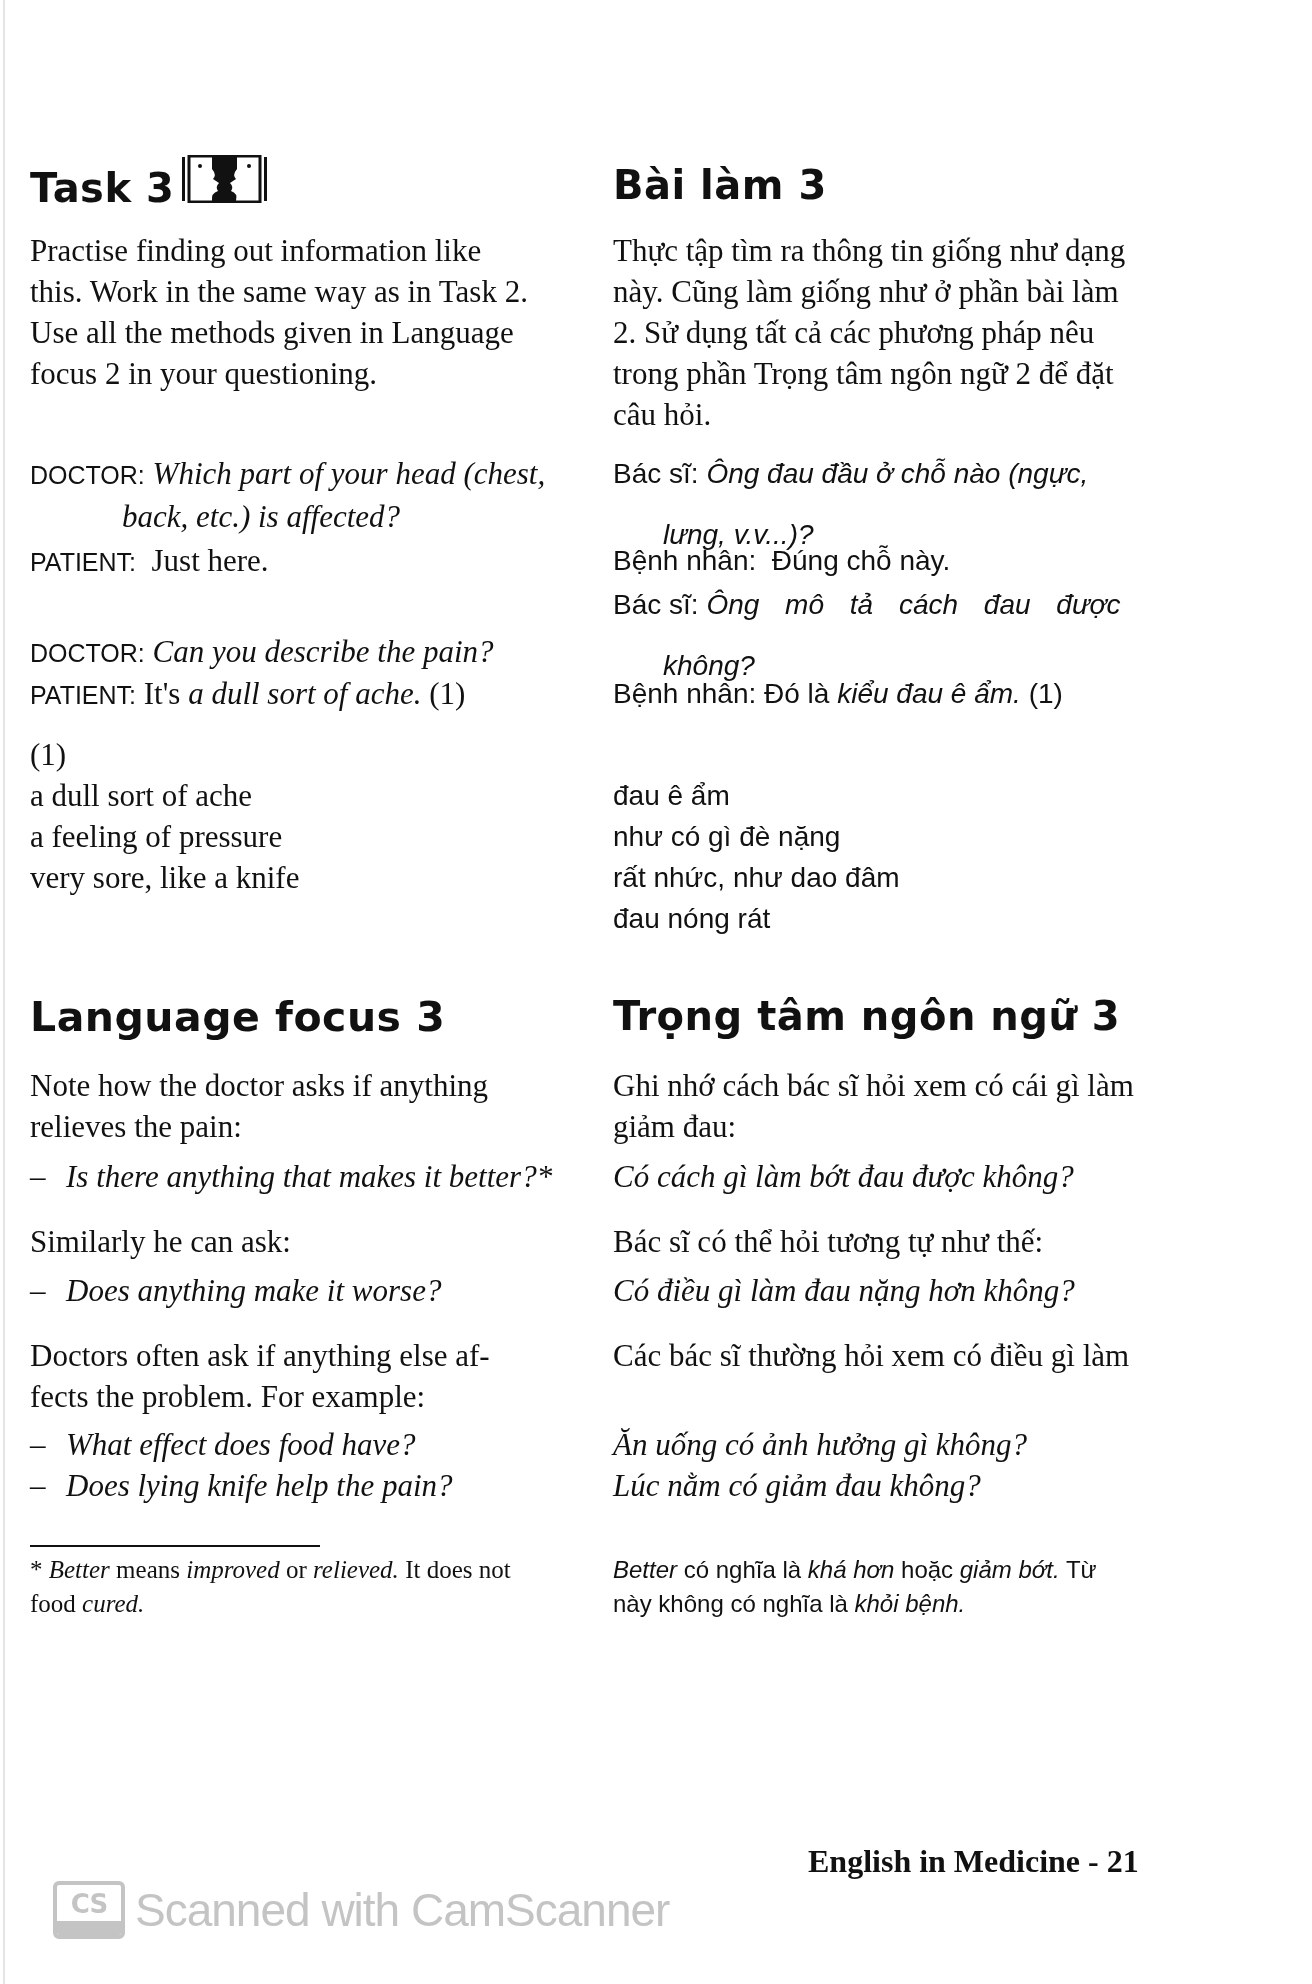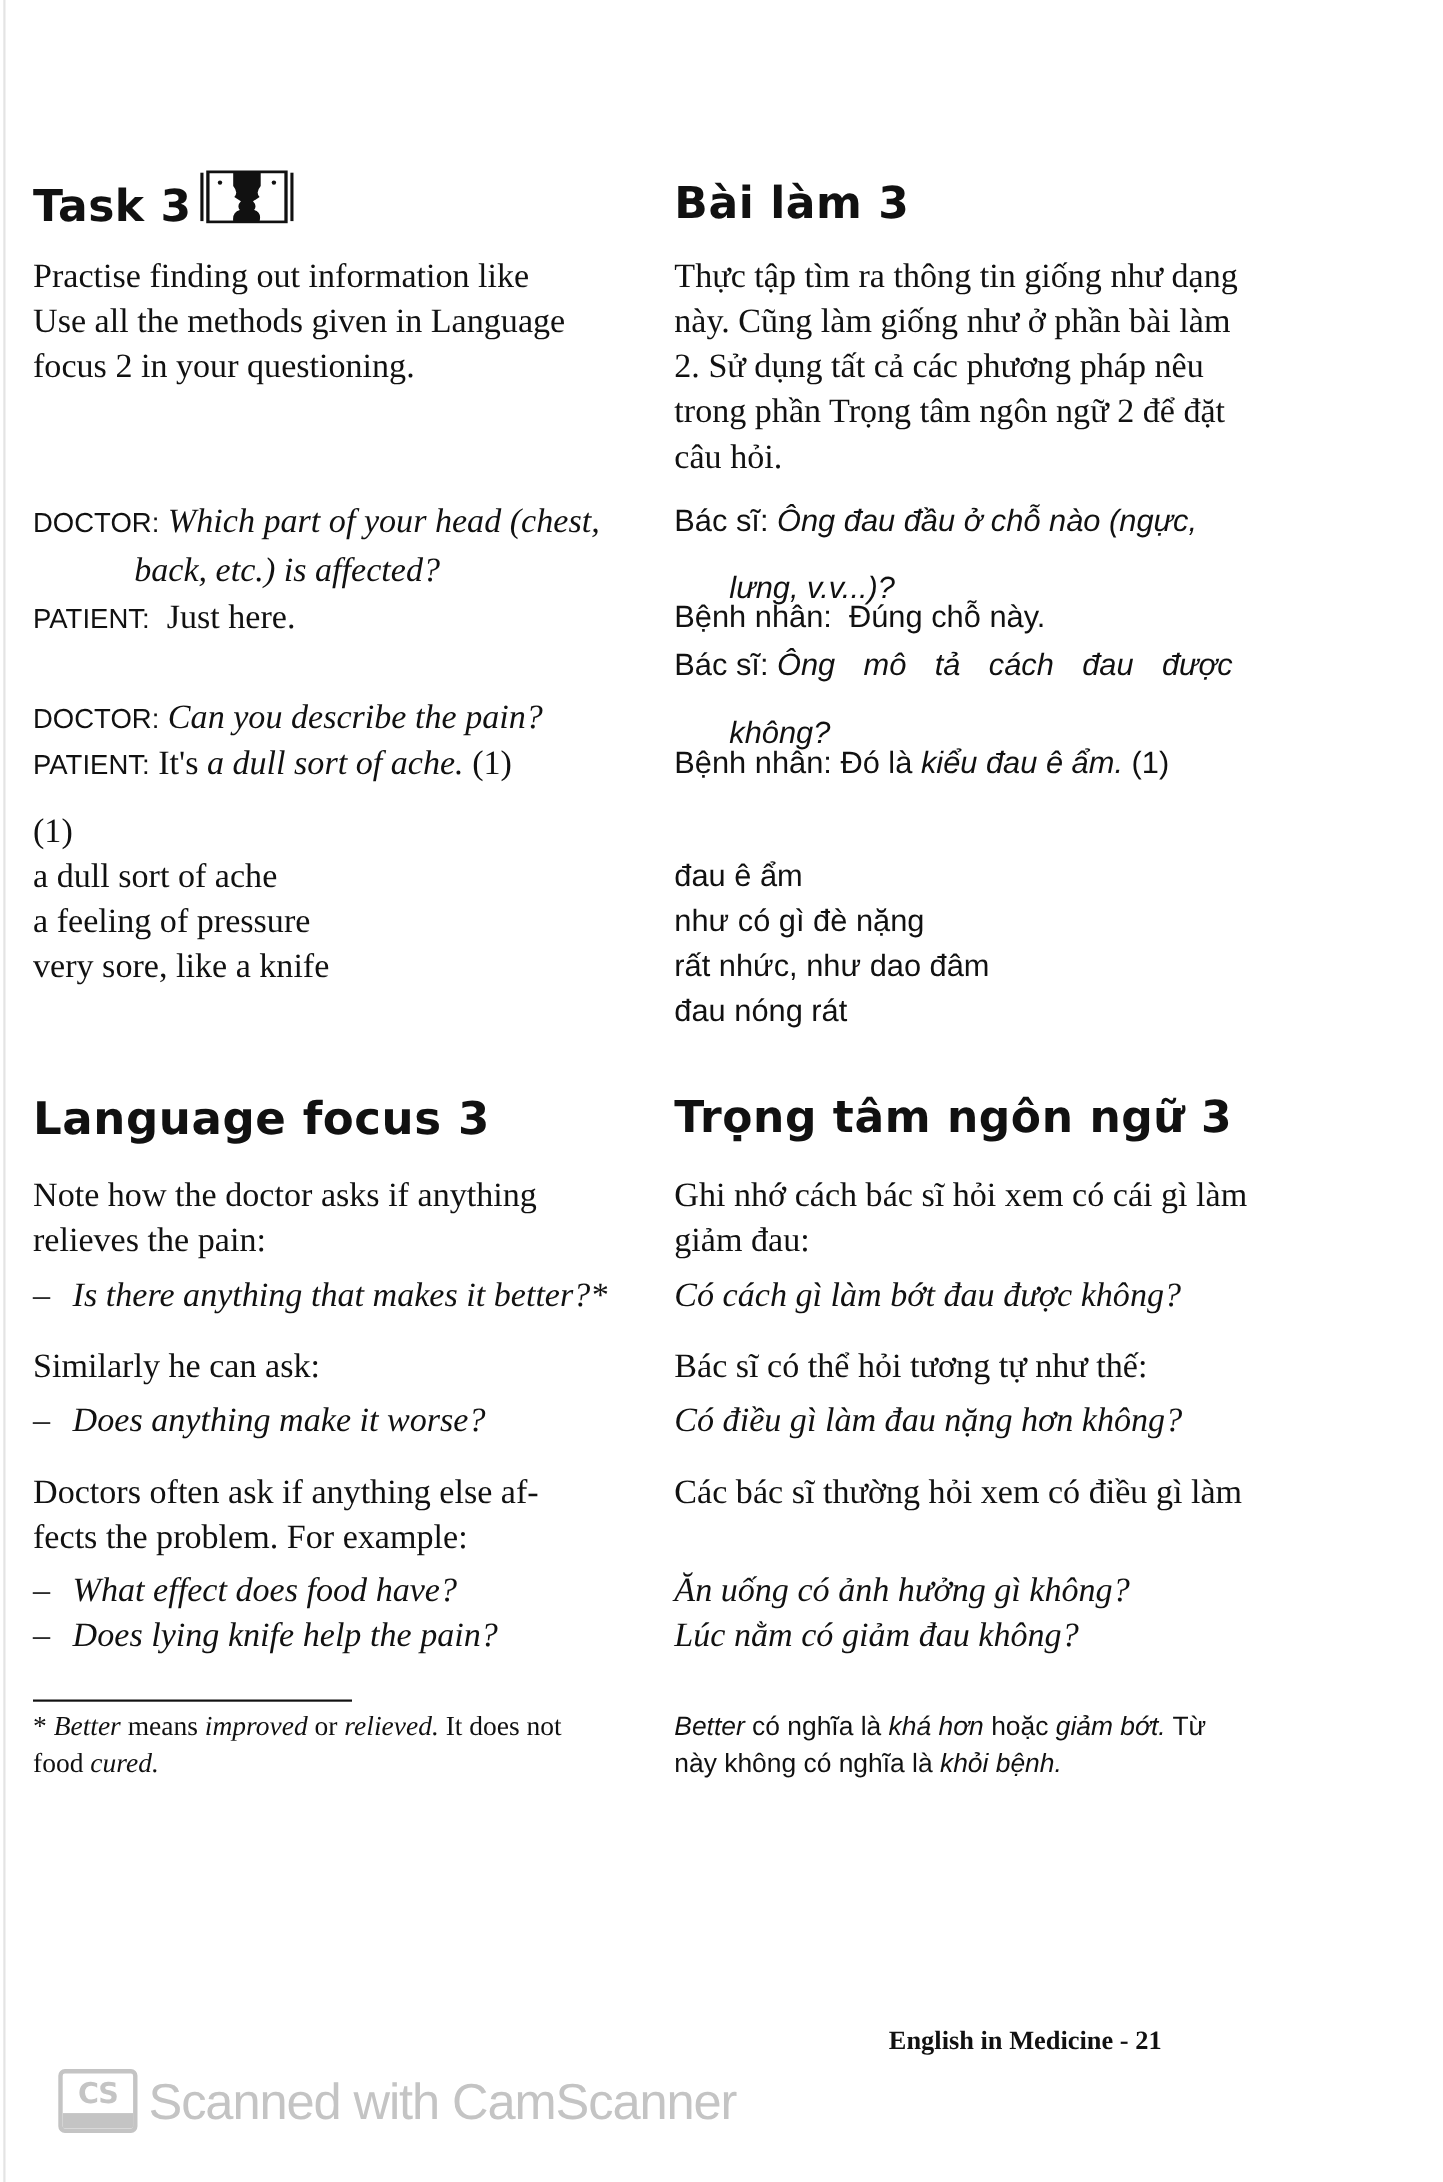--- a/index.html
+++ b/index.html
@@ -17,37 +17,38 @@
     .lbl-vi { font-family: "Liberation Sans", sans-serif; font-size: 28px; }
     .it { font-style: italic; }
     .line { display: block; white-space: nowrap; }
     .indent { padding-left: 92px; }
     .indent-vi { padding-left: 50px; margin-top: 20px; }
     .dash { display: inline-block; width: 36px; }
     .rule { position: absolute; left: 0; top: 1545px; width: 290px; height: 2px; background: #111; }
     .foot-en { font-family: "Liberation Serif", serif; font-size: 25px; line-height: 34px; }
     .foot-vi { font-family: "Liberation Sans", sans-serif; font-size: 24px; line-height: 34px; }
     .pair-icon { position: absolute; left: 182px; top: 155px; width: 85px; height: 48px; }
-    .page-footer { position: absolute; left: 808px; top: 1843px; font-family: "Liberation Serif", serif; font-weight: bold; font-size: 24px; white-space: nowrap; }
+    .page-footer { position: absolute; left: 808px; top: 1843px; font-family: "Liberation Serif", serif; font-weight: bold; font-size: 32px; white-space: nowrap; }
     .watermark { position: absolute; left: 53px; top: 1880px; height: 60px; display: flex; align-items: center; }
     .cs-logo { width: 72px; height: 58px; border-radius: 6px; border: 4px solid #c4c4c4; position: relative; overflow: hidden; display: flex; align-items: flex-start; justify-content: center; }
     .cs-logo span { font-family: "DejaVu Sans", sans-serif; font-weight: bold; font-size: 26px; color: #c4c4c4; margin-top: 4px; letter-spacing: -1px; }
     .cs-logo::after { content: ""; position: absolute; left: 0; right: 0; bottom: 0; height: 14px; background: #c4c4c4; }
     .wm-text { font-family: "Liberation Sans", sans-serif; font-size: 46px; color: #c4c4c4; margin-left: 10px; letter-spacing: -1px; }
   </style>
 </head>
 <body>
 
 <div class="edge"></div>
 
 <div class="col col-en">
   <div class="abs h-sans" style="top:165px;">Task 3</div>
 
   <div class="abs serif" style="top:230px;">
     <span class="line">Practise finding out information like</span>
+    <span class="line">this. Work in the same way as in Task 2.</span>
     <span class="line">Use all the methods given in Language</span>
     <span class="line">focus 2 in your questioning.</span>
   </div>
 
   <div class="abs serif" style="top:453px;">
     <span class="line"><span class="lbl-en">DOCTOR:</span> <span class="it">Which part of your head (chest,</span></span>
     <span class="line indent it">back, etc.) is affected?</span>
   </div>
   <div class="abs serif" style="top:540px;">
     <span class="lbl-en">PATIENT:</span>&nbsp;&nbsp;<span>Just here.</span>

